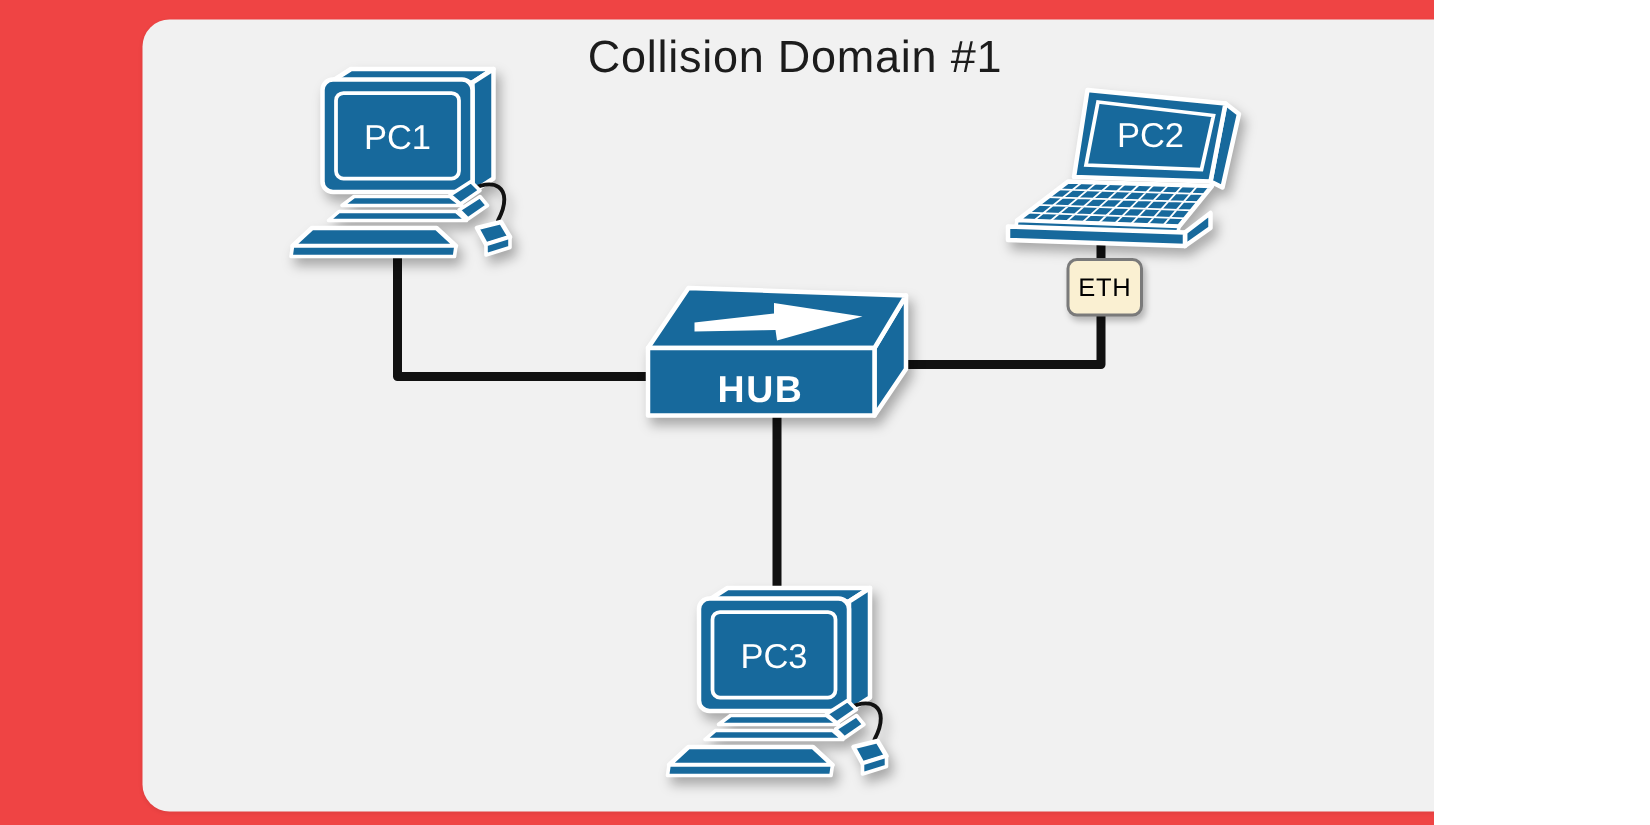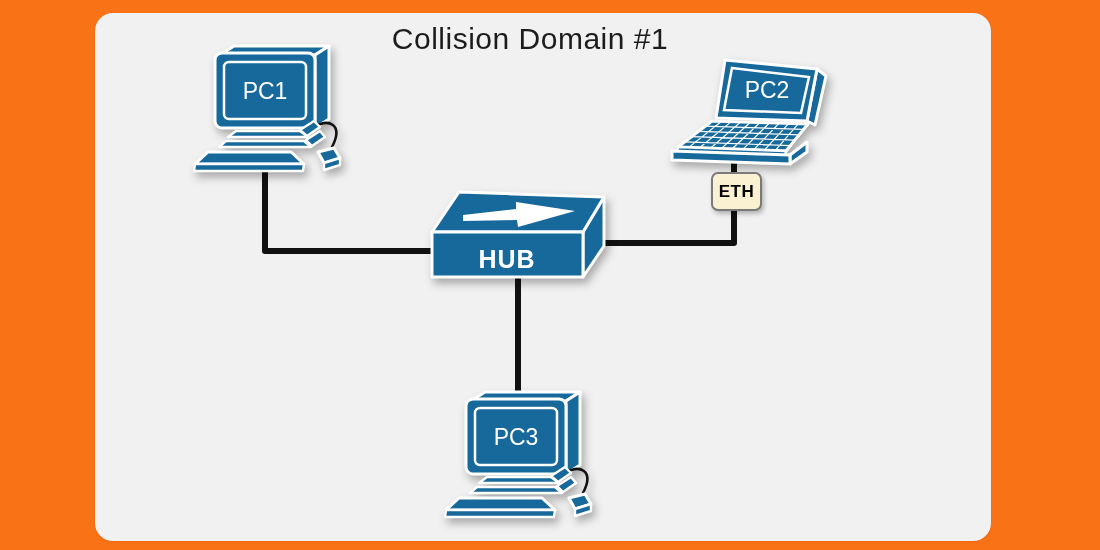--- a/index.html
+++ b/index.html
@@ -5,21 +5,21 @@
   :root{
     --node-blue:#17699C;
     --canvas-bg:#F1F1F1;
     --line-black:#111111;
     --eth-fill:#FAF0D2;
     --eth-border:#7A7A7A;
     --title-color:#1C1C1C;
     --white-outline:#FFFFFF;
   }
   html,body{margin:0;padding:0;background:#ffffff;}
-  .page{position:relative;width:1100px;height:550px;background:#f97316;overflow:hidden;
+  .page{position:relative;width:956px;height:550px;background:#ef4444;overflow:hidden;
         font-family:"Liberation Sans",sans-serif;}
   .canvas{position:absolute;left:95px;top:13px;width:896px;height:528px;
           background:var(--canvas-bg,#F1F1F1);border-radius:18px;
           box-shadow:0 1px 3px rgba(0,0,0,0.08);}
   .title{position:absolute;left:95px;top:22px;width:896px;text-align:center;
          transform:translateX(-13px);
          font-size:30px;font-weight:400;color:var(--title-color,#1C1C1C);
          letter-spacing:0.5px;white-space:nowrap;}
   svg.wires{position:absolute;left:0;top:0;width:1100px;height:550px;z-index:1;}
   svg.wires polyline{fill:none;stroke:var(--line-black,#111);stroke-width:6;
@@ -36,21 +36,21 @@
   .arrow{fill:var(--white-outline,#fff);stroke:none;}
   text.node-label{fill:#ffffff;font-family:"Liberation Sans",sans-serif;
                   font-size:23px;text-anchor:middle;}
   text.hub-label{fill:#ffffff;font-family:"Liberation Sans",sans-serif;
                  font-size:25px;font-weight:bold;text-anchor:middle;letter-spacing:1px;}
   .eth-badge{position:absolute;left:711px;top:172px;width:51px;height:39px;
              box-sizing:border-box;background:var(--eth-fill,#FAF0D2);
              border:2.5px solid var(--eth-border,#7A7A7A);border-radius:7px;
              display:flex;align-items:center;justify-content:center;z-index:3;
              box-shadow:2px 3px 4px rgba(0,0,0,0.25);}
-  .eth-badge span{font-size:17px;font-weight:bold;color:#000;letter-spacing:0.5px;}
+  .eth-badge span{font-size:17px;font-weight:normal;color:#000;letter-spacing:0.5px;}
 </style>
 </head>
 <body>
 
 <div class="page">
 
   <div class="canvas"></div>
 
   <div class="title">Collision Domain #1</div>
 

